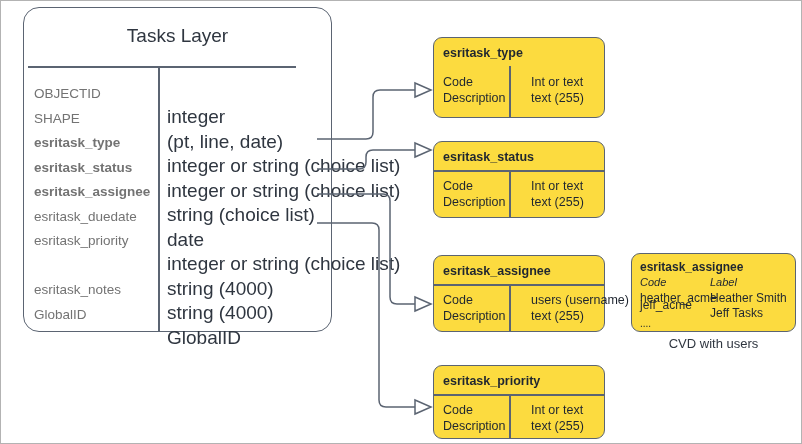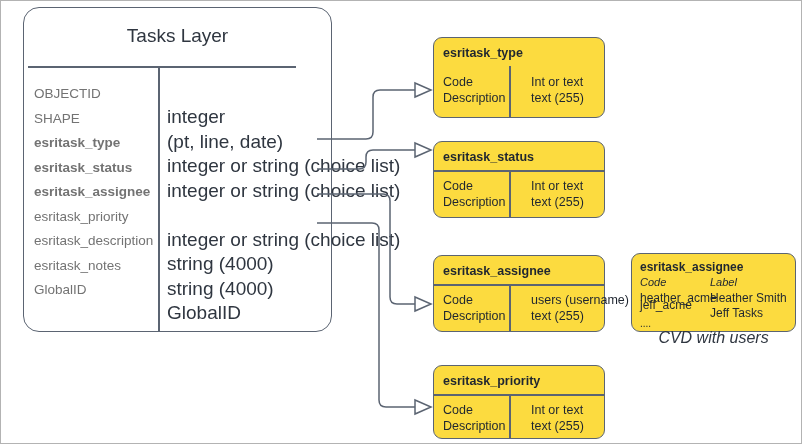--- a/index.html
+++ b/index.html
@@ -163,25 +163,24 @@
     position: absolute;
     font-size: 12px;
     color: #1f2630;
     white-space: nowrap;
   }
   .cvd-c1 { left: 8px; }
   .cvd-c2 { left: 78px; }
   .cvd-caption {
     position: absolute;
     left: 630px;
-    top: 328px;
+    top: 335px;
     width: 165px;
     text-align: center;
-    font-size: 16px;
-    font-style: italic;
+    font-size: 13px;
     color: #2f3640;
   }
 
   
   #connectors {
     position: absolute;
     left: 0;
     top: 0;
     width: 802px;
     height: 444px;
@@ -220,30 +219,34 @@
         <span class="field-type">integer or string (choice list)</span>
       </div>
 
       <div class="field-row">
         <span class="field-name bold">esritask_status</span>
         <span class="field-type">integer or string (choice list)</span>
       </div>
 
       <div class="field-row">
         <span class="field-name bold">esritask_assignee</span>
-      </div>
-
+        <span class="field-type">string (choice list)</span>
+      </div>
+
+      <div class="field-row">
+        <span class="field-name">esritask_duedate</span>
+        <span class="field-type">date</span>
+      </div>
 
       <div class="field-row">
         <span class="field-name">esritask_priority</span>
         <span class="field-type">integer or string (choice list)</span>
       </div>
 
       <div class="field-row">
-        <span class="field-name">esritask_description</span>
         <span class="field-type">string (4000)</span>
       </div>
 
       <div class="field-row">
         <span class="field-name">esritask_notes</span>
         <span class="field-type">string (4000)</span>
       </div>
 
       <div class="field-row">
         <span class="field-name">GlobalID</span>

